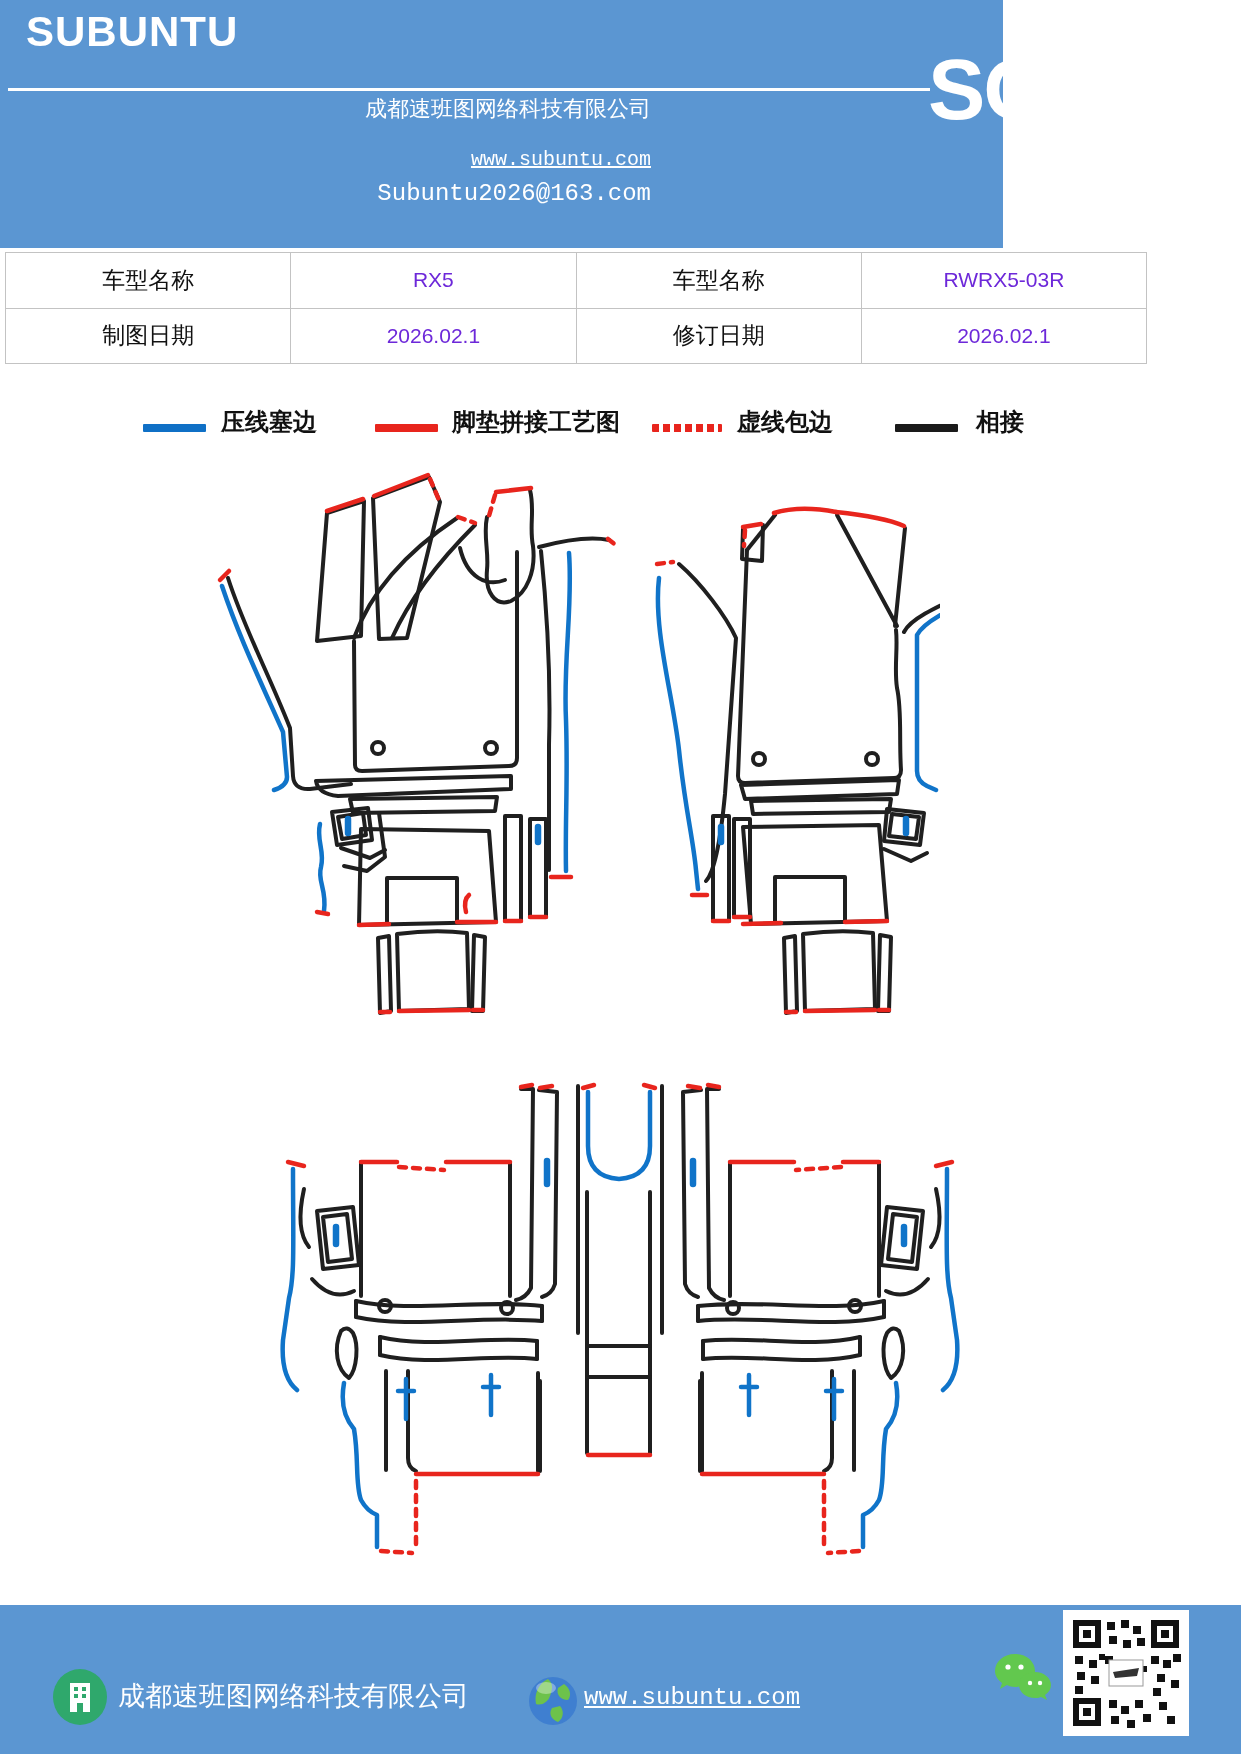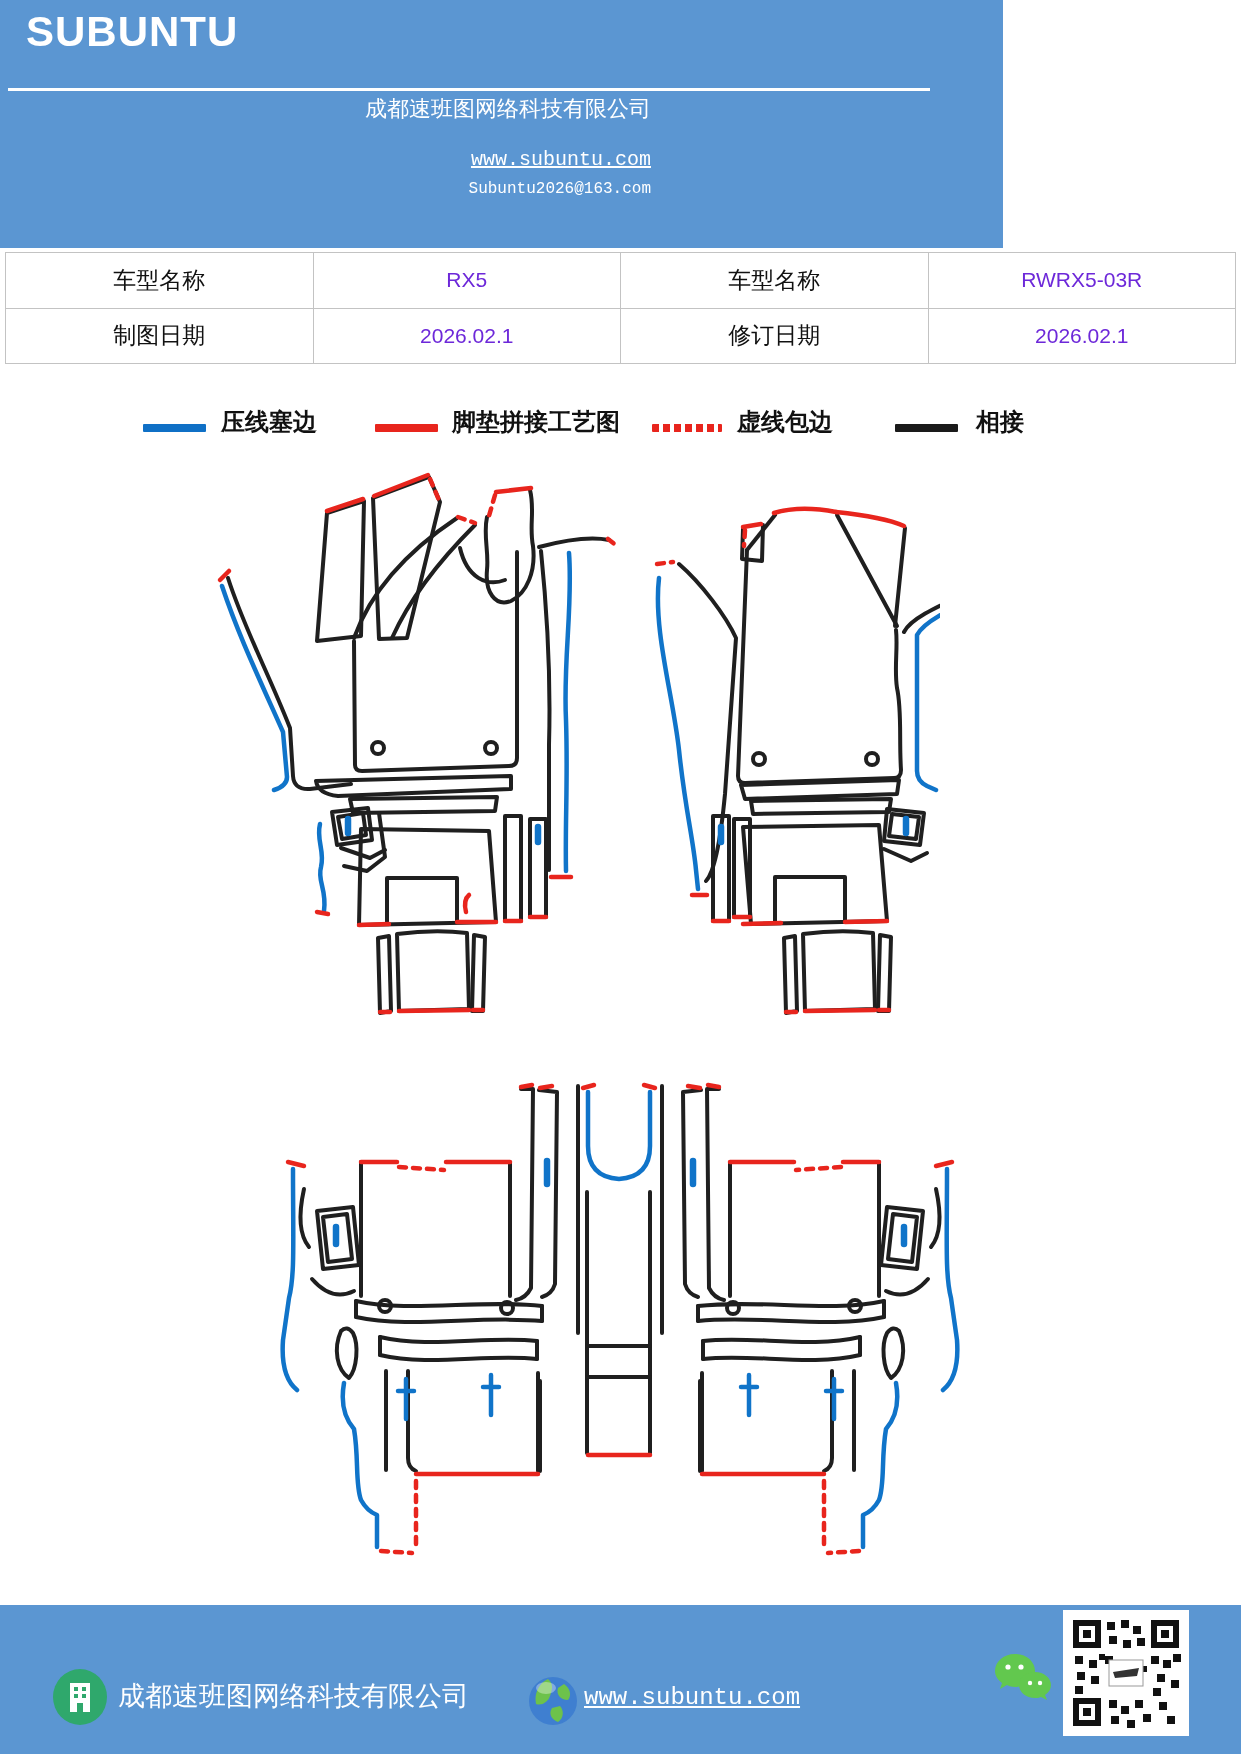--- a/index.html
+++ b/index.html
@@ -9,26 +9,26 @@
   .header{position:absolute;left:0;top:0;width:1003px;height:248px;background:#5b96d2;}
   .brand{position:absolute;left:26px;top:8px;color:#ffffff;font-size:42px;font-weight:800;
          letter-spacing:1px;font-family:"Liberation Sans",sans-serif;}
   .hr-line{position:absolute;left:8px;top:88px;width:922px;height:3px;background:#ffffff;}
   .doc-title{position:absolute;left:26px;top:128px;color:#ffffff;font-size:31px;
              font-family:"Liberation Serif","DejaVu Serif",serif;}
   .h-right{position:absolute;right:352px;top:94px;text-align:right;color:#ffffff;}
   .h-company{font-size:22px;font-family:"Liberation Serif","DejaVu Serif",serif;}
   .h-web{position:absolute;right:352px;top:148px;color:#ffffff;font-size:20px;
          text-decoration:underline;font-family:"Liberation Mono","DejaVu Sans Mono",monospace;}
-  .h-mail{position:absolute;right:352px;top:180px;color:#ffffff;font-size:16px;
+  .h-mail{position:absolute;right:352px;top:180px;color:#ffffff;font-size:24px;
           font-family:"Liberation Mono","DejaVu Sans Mono",monospace;}
   .sop{position:absolute;left:928px;top:46px;width:160px;text-align:center;color:#ffffff;
        font-size:86px;font-weight:700;letter-spacing:-2px;line-height:1;}
   
-  .info-table{position:absolute;left:5px;top:252px;width:1231px;height:112px;
+  .info-table{position:absolute;left:5px;top:252px;width:1142px;height:112px;
               border-collapse:collapse;table-layout:fixed;}
   .info-table td{border:1.6px solid #c3c3c3;text-align:center;vertical-align:middle;}
   td.t-label{font-size:23px;color:#111;font-family:"Liberation Serif","DejaVu Serif",serif;}
   td.t-value{font-size:21px;color:#6d28d9;font-family:"Liberation Sans",sans-serif;}
   
   .legend{position:absolute;left:0;top:404px;width:1241px;height:44px;font-weight:bold;}
   .sw{position:absolute;top:20px;height:8px;border-radius:1px;}
   .sw-blue{left:143px;width:63px;background:#0f70c6;}
   .sw-red{left:375px;width:63px;background:#e8251d;}
   .sw-dot{left:652px;width:70px;height:8px;background:repeating-linear-gradient(90deg,#e8251d 0 7px,rgba(0,0,0,0) 7px 11px);}
@@ -58,20 +58,21 @@
 <div id="page">
 
   <div class="header">
     <div class="brand">SUBUNTU</div>
     <div class="hr-line"></div>
     <div class="h-right">
       <div class="h-company">成都速班图网络科技有限公司</div>
     </div>
     <div class="h-web">www.subuntu.com</div>
     <div class="h-mail">Subuntu2026@163.com</div>
+    <div class="sop">SOP</div>
   </div>
 
   <table class="info-table">
     <tbody>
         <tr>
       <td class="t-label">车型名称</td>
       <td class="t-value">RX5</td>
       <td class="t-label">车型名称</td>
       <td class="t-value">RWRX5-03R</td>
     </tr>

